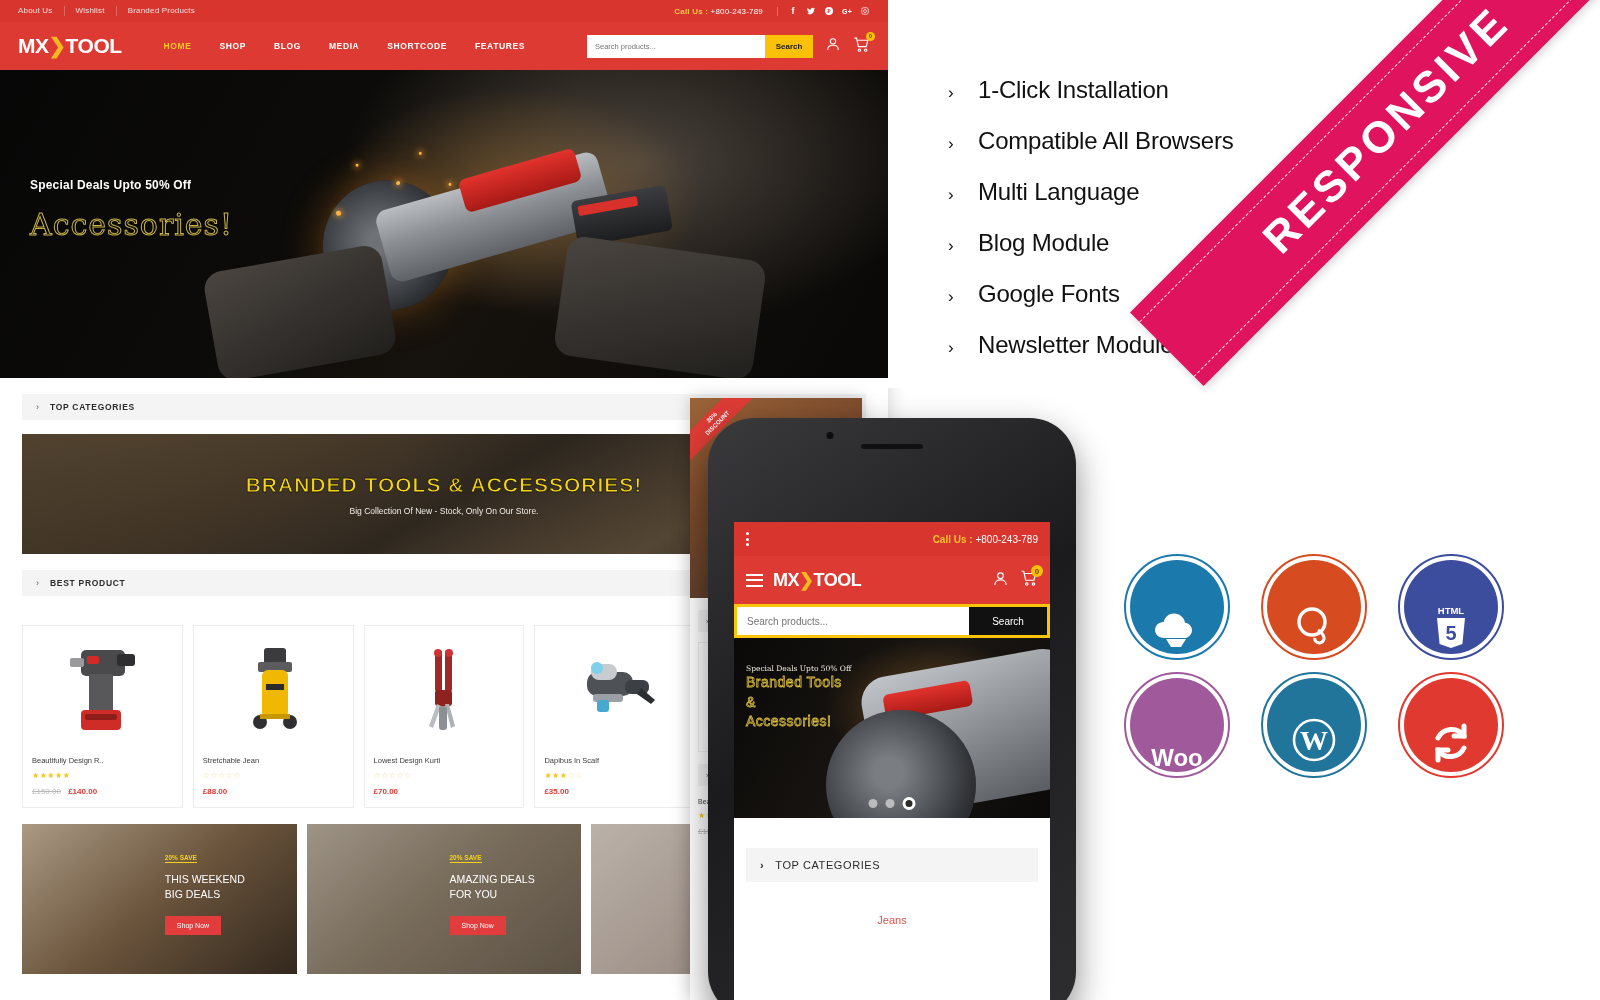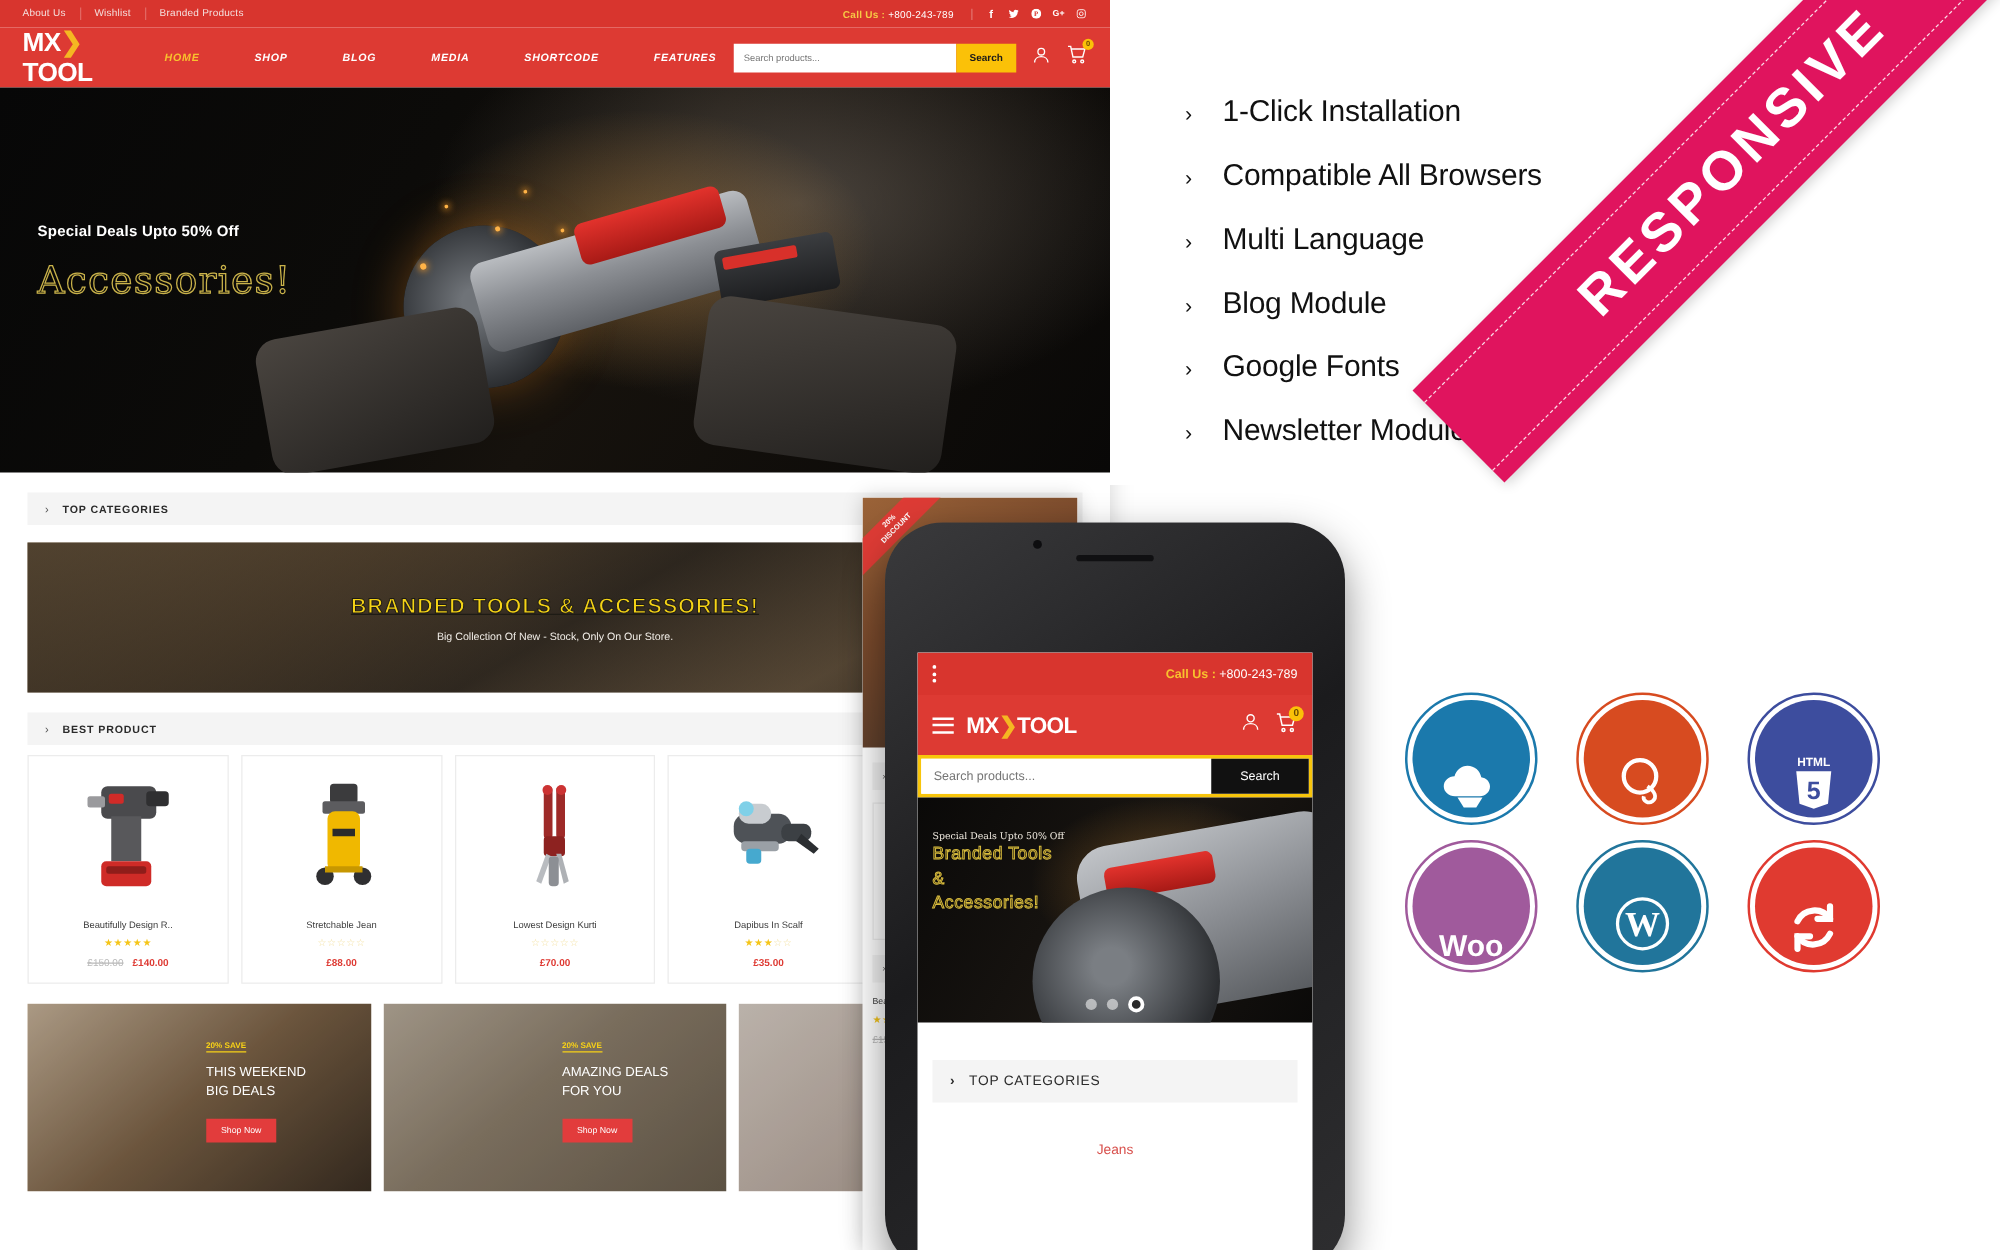--- a/index.html
+++ b/index.html
@@ -40,21 +40,21 @@
     color: #fff; font-size: 9px; font-weight: bold;
   }
 
   
   .header {
     height: 48px; background: #dd3a33; display: flex; align-items: center;
     padding: 0 18px; position: relative;
   }
   .logo { font-size: 21px; font-weight: bold; letter-spacing: -.5px; color: #fff; }
   .logo .chev { color: #f5b722; }
-  .nav { display: flex; gap: 16px; margin-left: 28px; font-style: italic; }
+  .nav { display: flex; gap: 0; margin-left: 28px; }
   .nav a {
     color: #fff; text-decoration: none; font-size: 8.5px; font-weight: bold;
     letter-spacing: .6px; padding: 0 14px;
   }
   .nav a.active { color: #f8c22e; }
   .header-right { margin-left: auto; display: flex; align-items: center; gap: 12px; }
   .searchwrap { display: flex; height: 23px; width: 226px; }
   .searchwrap input {
     flex: 1; border: none; outline: none; font-size: 7.5px; padding: 0 8px;
     font-family: "Liberation Sans", sans-serif; color: #888; background: #fff;
@@ -136,26 +136,26 @@
   .sectionbar .arrows { margin-left: auto; color: #b3b3b3; font-size: 10px; letter-spacing: 5px; }
 
   .catbanner {
     margin-top: 14px; height: 120px; position: relative; overflow: hidden;
     background:
       linear-gradient(90deg, rgba(20,18,16,.55), rgba(20,18,16,.35) 45%, rgba(20,18,16,.55)),
       linear-gradient(150deg,#9a7c55 0%,#6b553a 28%,#3e3428 52%,#8a7152 78%,#534331 100%);
     display: flex; flex-direction: column; align-items: center; justify-content: center;
   }
   .catbanner .ch {
-    font-size: 17px; font-weight: bold; letter-spacing: 1px;
-    color: #f5d316; text-decoration: underline; -webkit-text-stroke: .8px #1d1b14;
+    font-size: 21px; font-weight: bold; letter-spacing: 1px;
+    color: #f5d316; -webkit-text-stroke: .8px #1d1b14;
   }
   .catbanner .cs { font-size: 8.5px; color: #f0ece6; margin-top: 9px; }
 
-  .products { display: flex; gap: 10px; margin-top: 8px; text-align: center; }
+  .products { display: flex; gap: 10px; margin-top: 29px; }
   .pcard { flex: 1; border: 1px solid #ececec; background: #fff; padding: 10px 9px 11px; }
   .pimgbox { height: 108px; display: flex; align-items: center; justify-content: center; }
   .pname { font-size: 7.5px; color: #3d3d3d; margin-top: 12px; }
   .stars { margin-top: 6px; font-size: 8px; letter-spacing: .5px; color: #f5c518; }
   .stars .off { color: #f3e1a4; }
   .pprice { margin-top: 7px; font-size: 8px; }
   .pprice .old { color: #b9b9b9; text-decoration: line-through; margin-right: 5px; }
   .pprice .new { color: #de3a33; font-weight: bold; }
 
   .promos { display: flex; gap: 10px; margin-top: 16px; }

